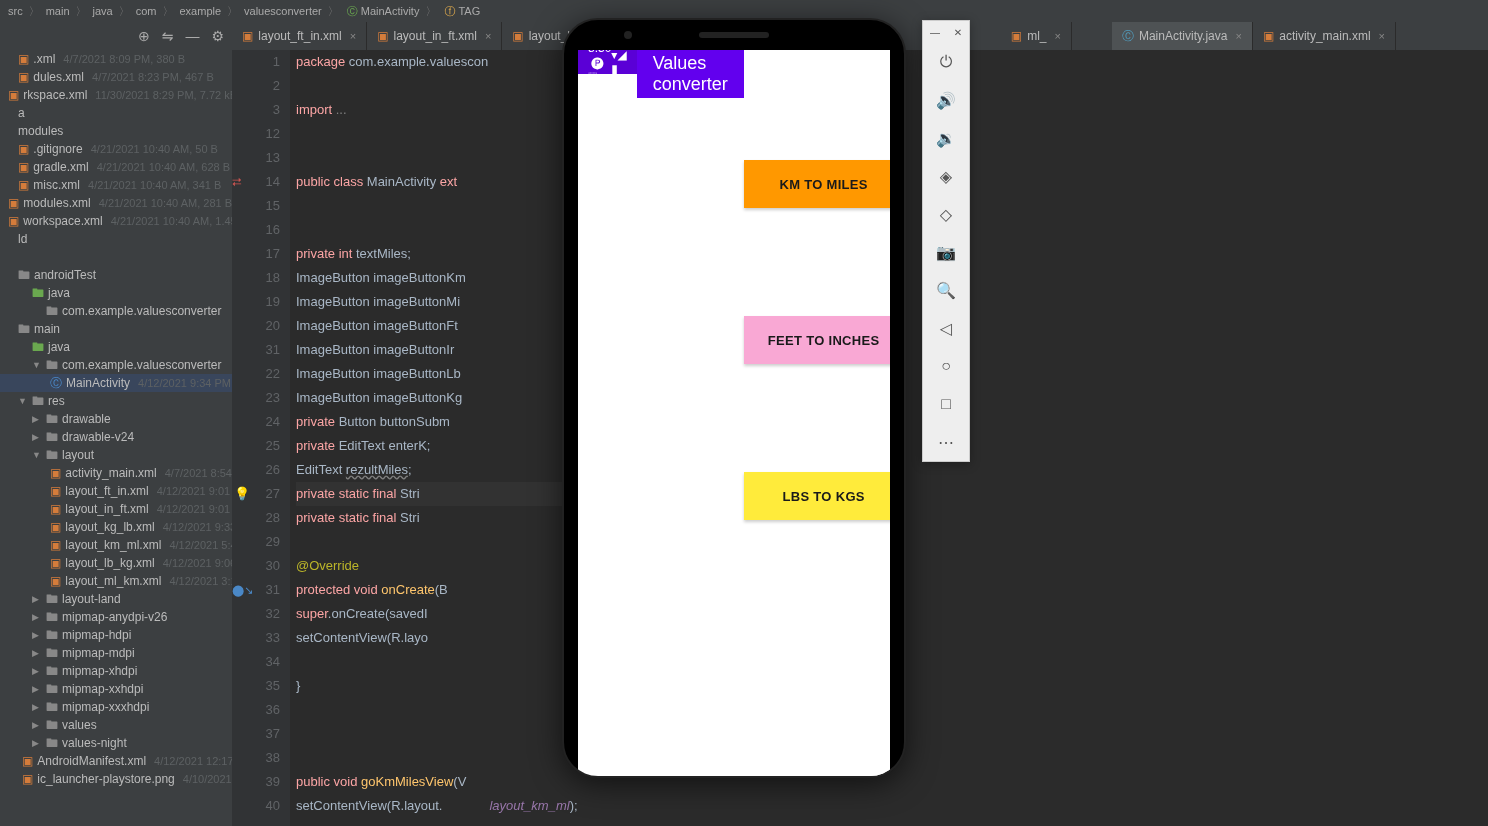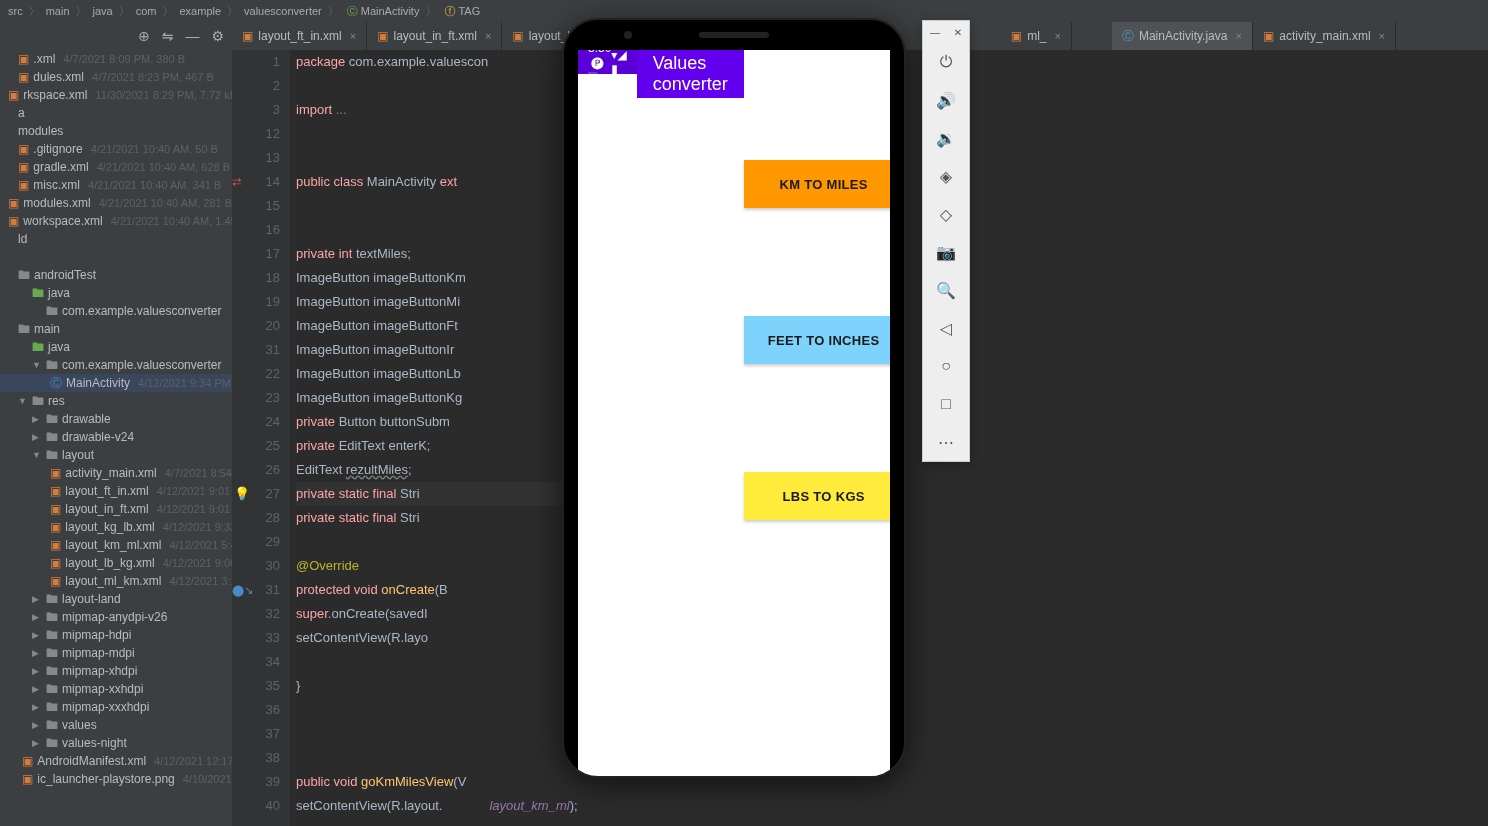--- a/index.html
+++ b/index.html
@@ -436,21 +436,21 @@
   <div class="emu-screen">
     <div class="statusbar">
       <span><span>8:30</span> &nbsp;🅟 ⬚</span>
       <span class="sb-right">▾◢ ▮</span>
     </div>
     <div class="appbar">
       <span>Values converter</span>
     </div>
     <div class="app-body">
         <div class="app-btn" style="background: rgb(255, 152, 0);">KM TO MILES</div>
-        <div class="app-btn" style="background: #7dd3fc;">FEET TO INCHES</div>
+        <div class="app-btn" style="background: #f9a8d4;">FEET TO INCHES</div>
         <div class="app-btn" style="background: rgb(255, 235, 59);">LBS TO KGS</div>
       </div>
   </div>
   <div class="emu-nav">
     <span>◀</span>
     <span>⬤</span>
     <span>■</span>
   </div>
 </div>
 

